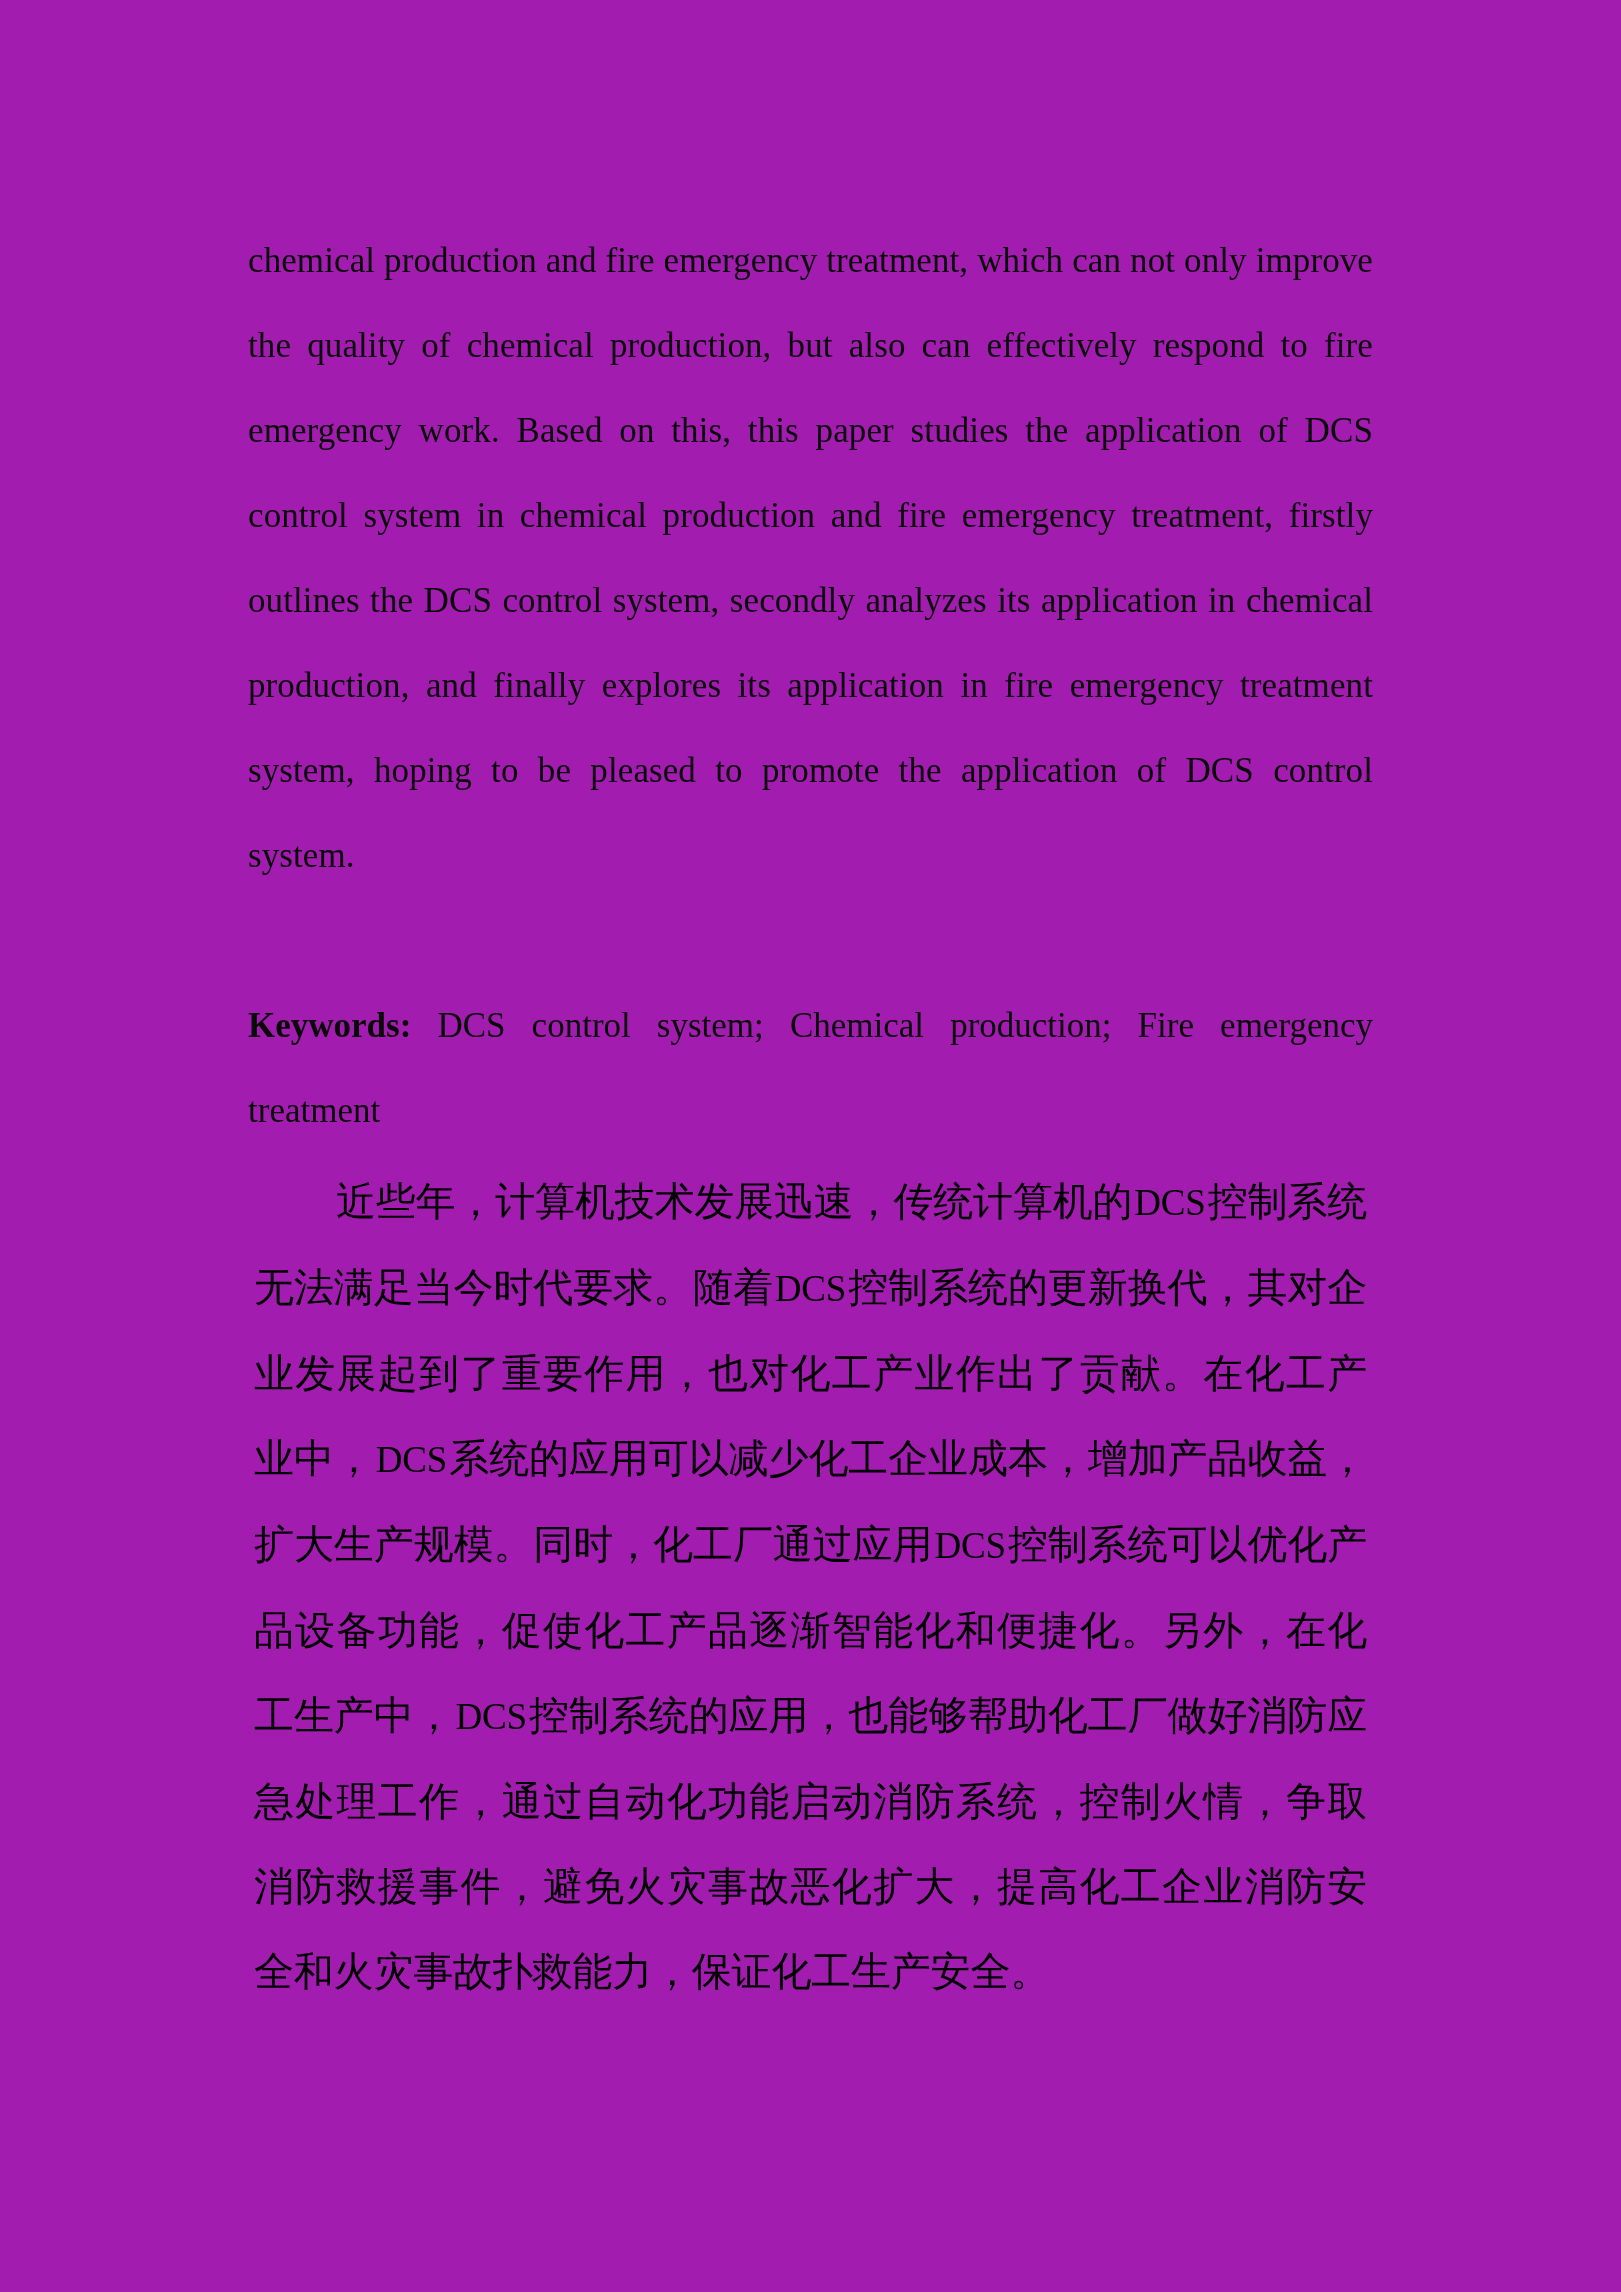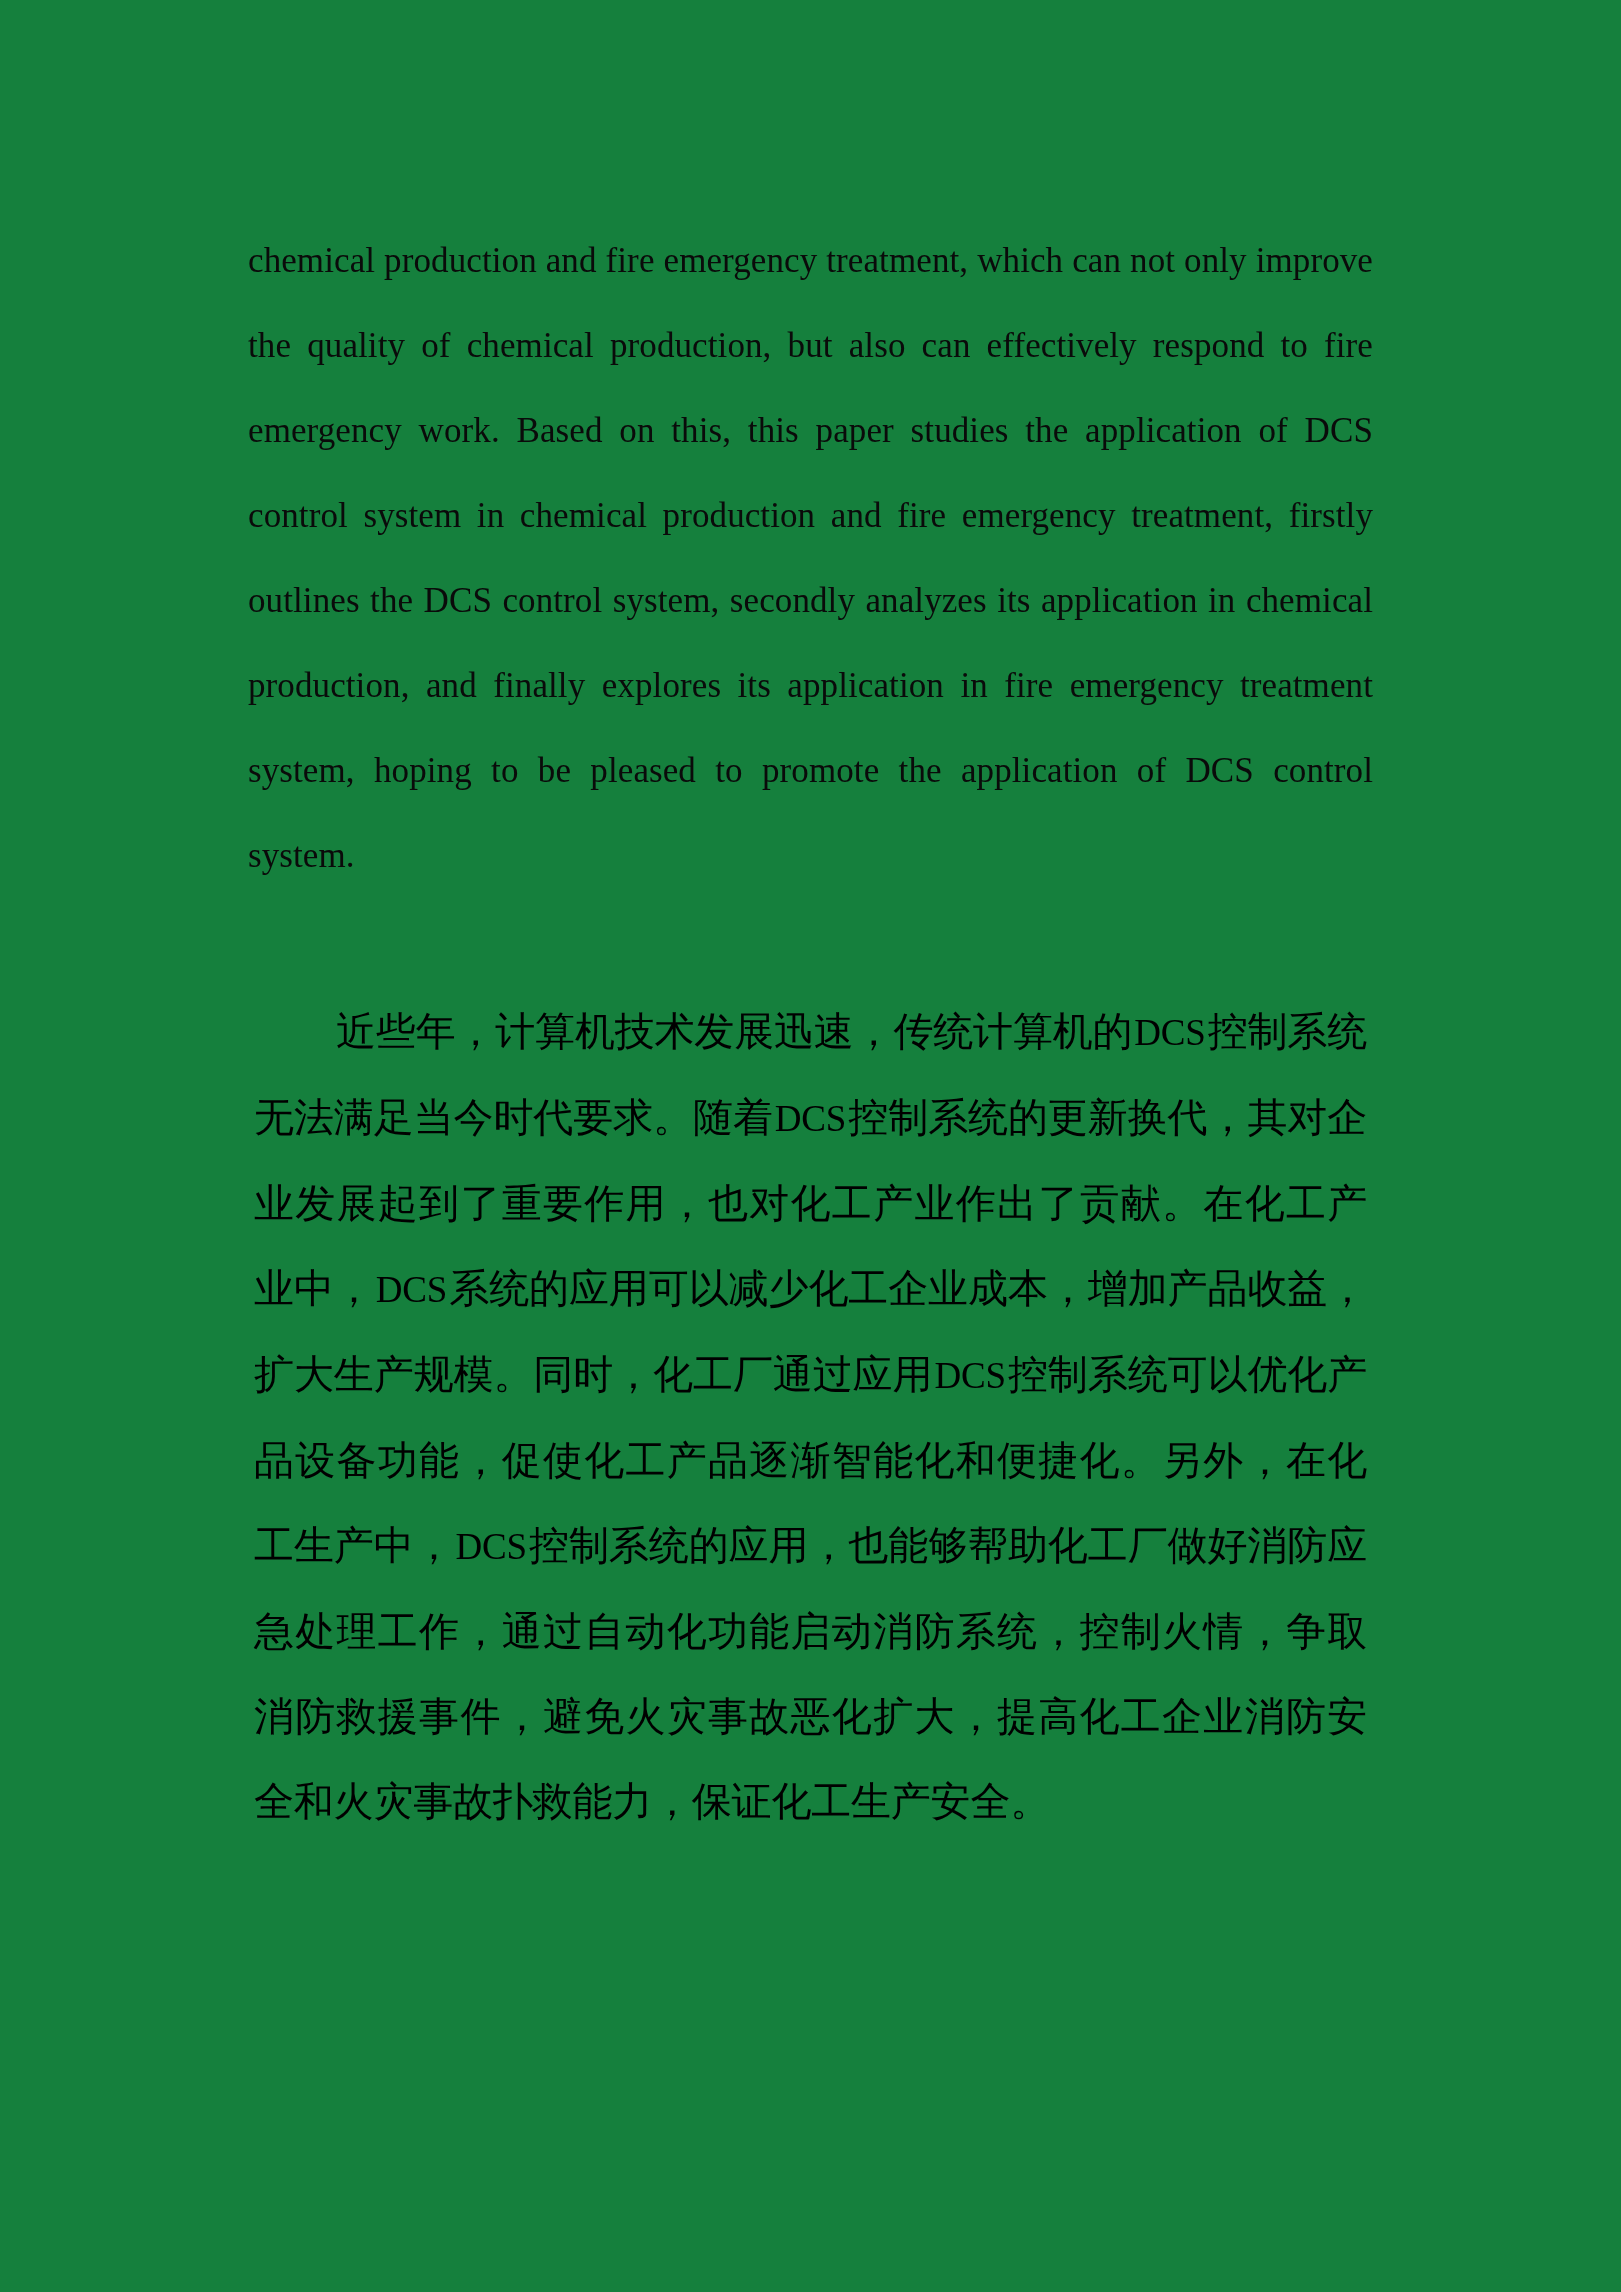--- a/index.html
+++ b/index.html
@@ -17,21 +17,21 @@
     color: #000000;
     -webkit-font-smoothing: antialiased;
   }
 
   .page {
     position: absolute;
     left: 0;
     top: 0;
     width: 1621px;
     height: 2293px;
-    background: #15803d;
+    background: #a21caf;
   }
 
   .content {
     position: absolute;
     left: 248px;
     top: 218px;
     width: 1125px;
   }
 
   
@@ -89,18 +89,19 @@
   .no-stretch::after { content: none; }
 </style>
 </head>
 <body>
 
 <div class="page">
   <div class="content">
 
     <p class="abstract-para">chemical production and fire emergency treatment, which can not only improve the quality of chemical production, but also can effectively respond to fire emergency work. Based on this, this paper studies the application of DCS control system in chemical production and fire emergency treatment, firstly outlines the DCS control system, secondly analyzes its application in chemical production, and finally explores its application in fire emergency treatment system, hoping to be pleased to promote the application of DCS control system.</p>
 
+    <p class="keywords-para no-stretch"><span class="kw-label">Keywords:</span><span>&nbsp;</span><span>DCS control system; Chemical production; Fire emergency treatment</span></p>
 
     <p class="cn-para no-stretch" id="cn-para"><span>近些年，计算机技术发展迅速，传统计算机的</span><span class="lat">DCS</span><span>控制系统无法满足当今时代要求。随着</span><span class="lat">DCS</span><span>控制系统的更新换代，其对企业发展起到了重要作用，也对化工产业作出了贡献。在化工产业中，</span><span class="lat">DCS</span><span>系统的应用可以减少化工企业成本，增加产品收益，扩大生产规模。同时，化工厂通过应用</span><span class="lat">DCS</span><span>控制系统可以优化产品设备功能，促使化工产品逐渐智能化和便捷化。另外，在化工生产中，</span><span class="lat">DCS</span><span>控制系统的应用，也能够帮助化工厂做好消防应急处理工作，通过自动化功能启动消防系统，控制火情，争取消防救援事件，避免火灾事故恶化扩大，提高化工企业消防安全和火灾事故扑救能力，保证化工生产安全。</span></p>
 
   </div>
 </div>
 
 
 </body></html>

